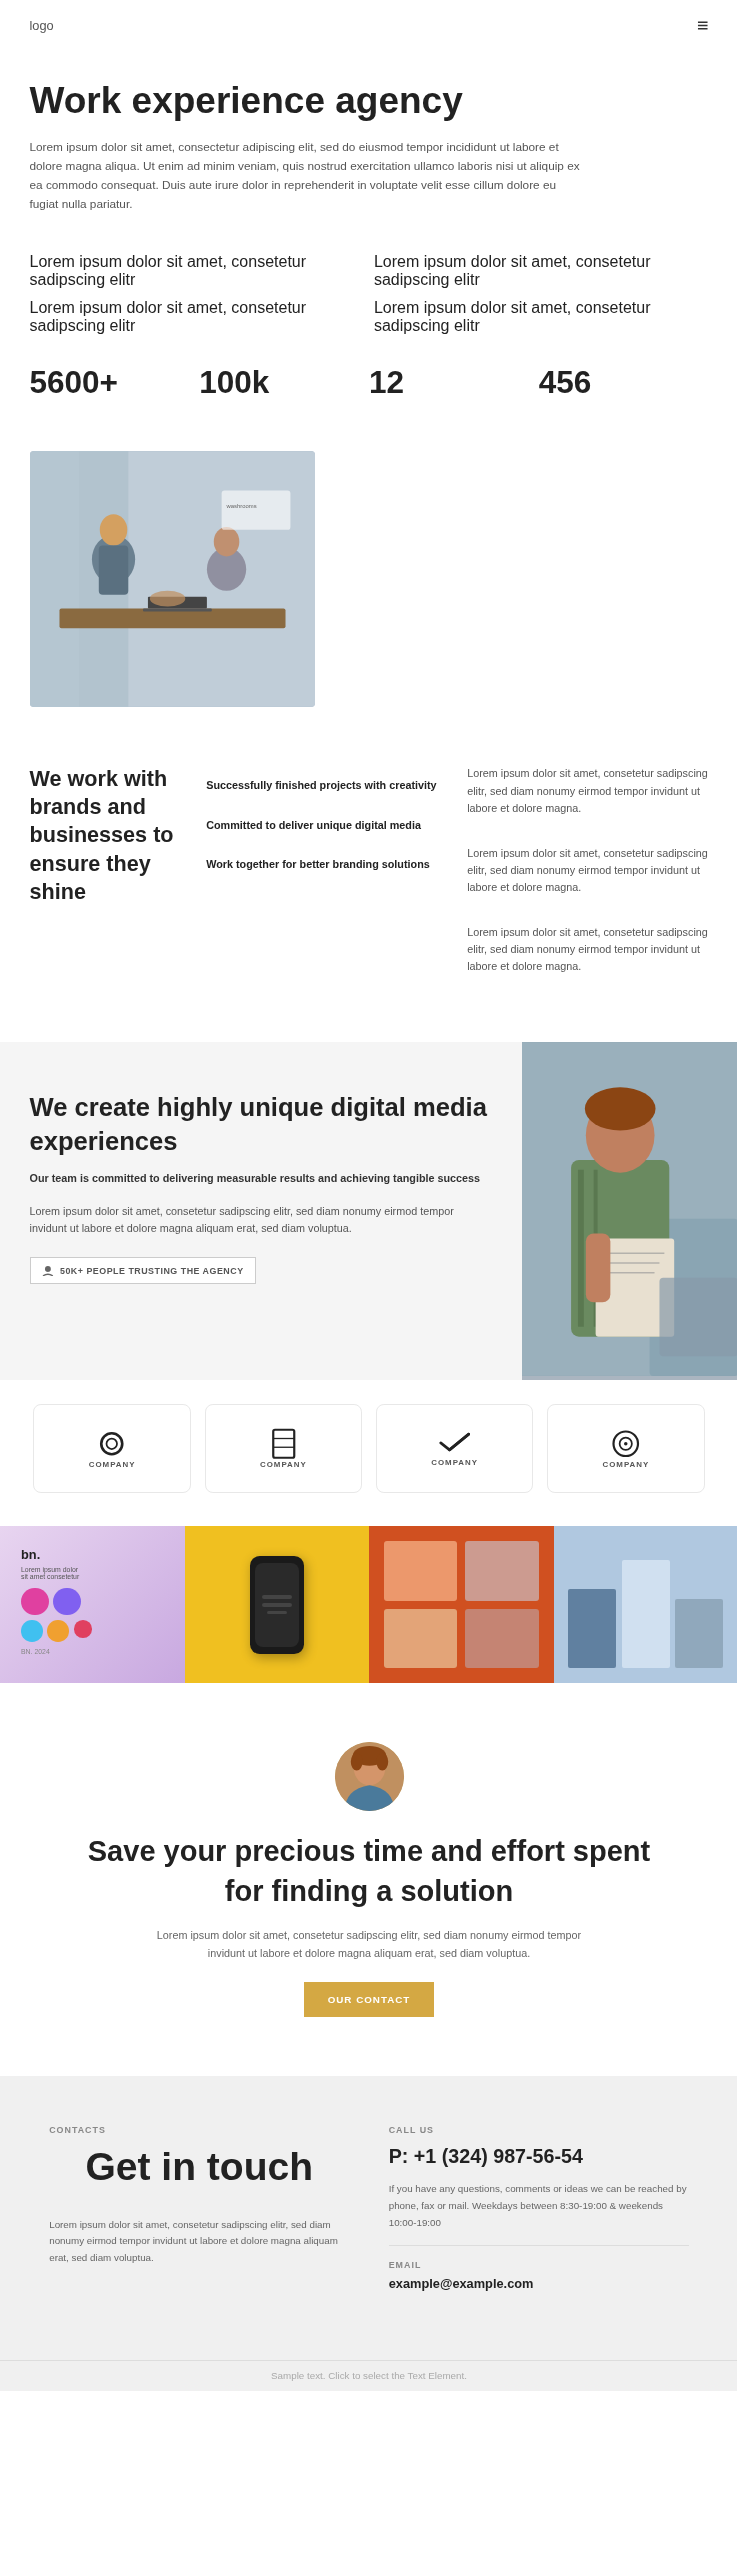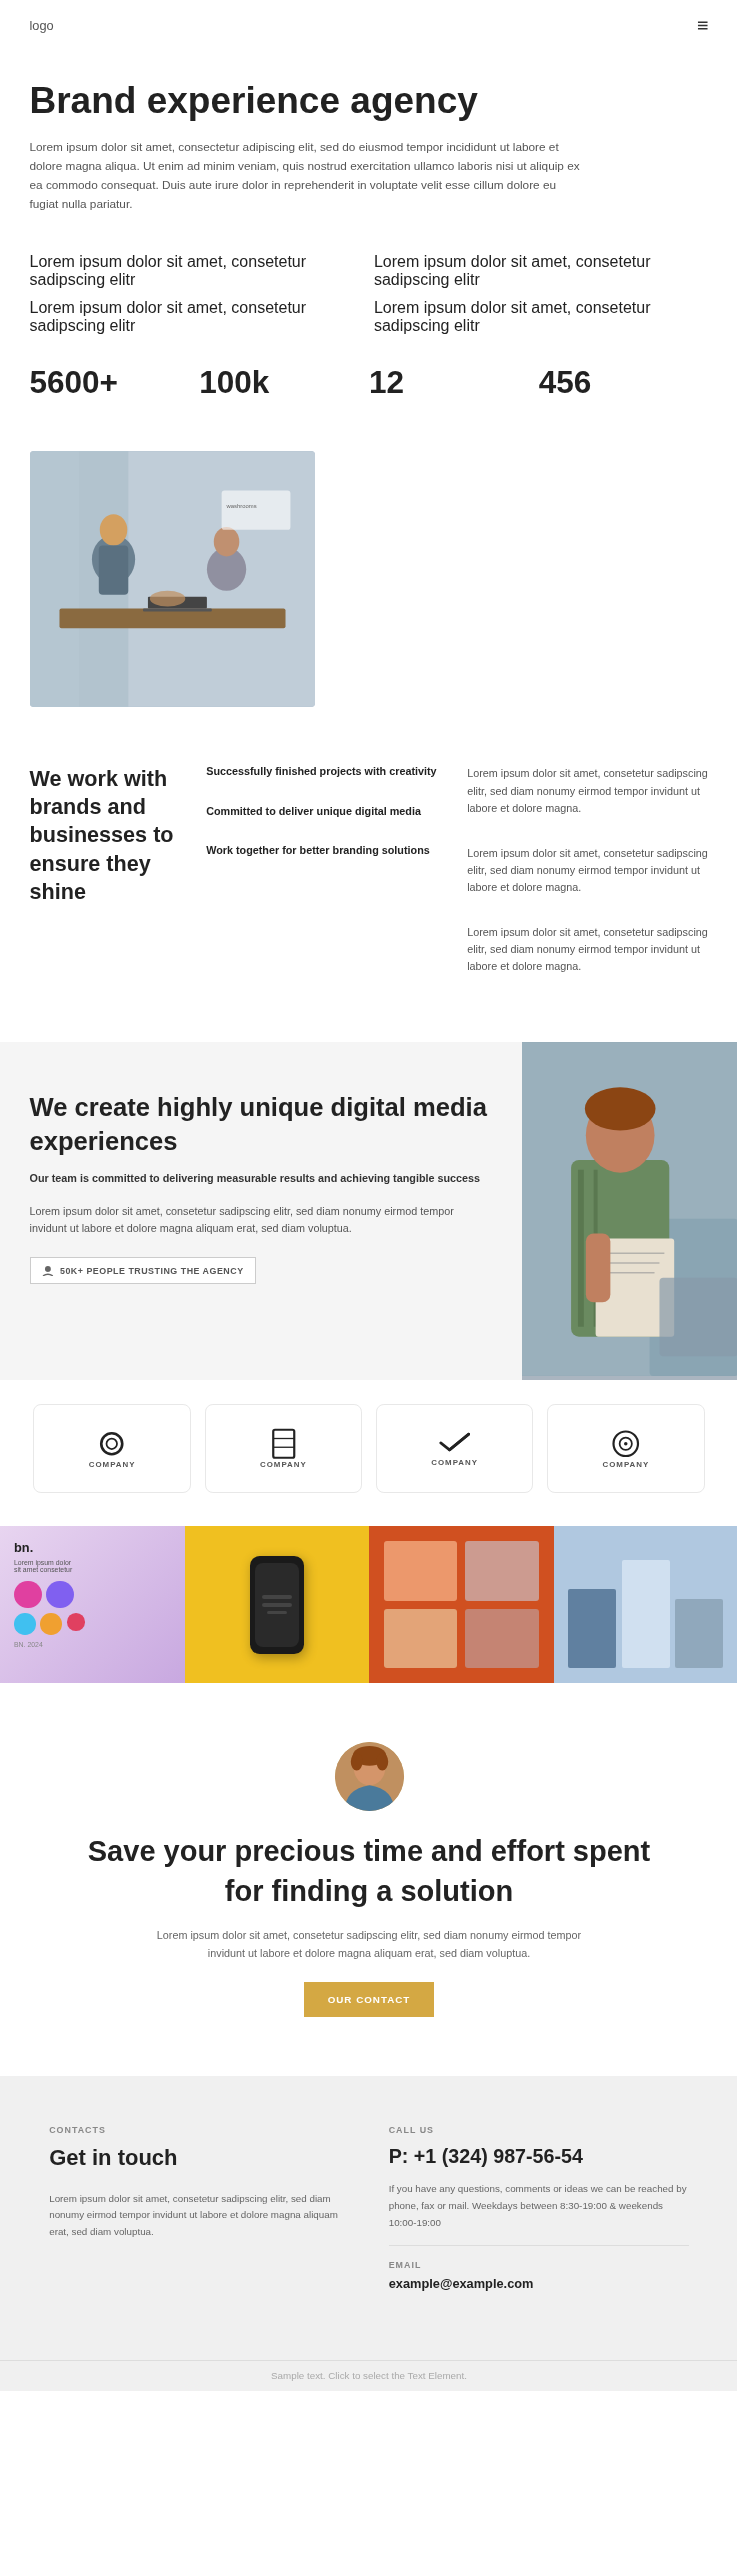--- a/index.html
+++ b/index.html
@@ -28,21 +28,21 @@
     .cta-box { flex: 1; padding: 29.5px 9.8px 9.8px; }
     .cta-box .ready-label { font-size: 9.8px; font-weight: 600; text-align: center; letter-spacing: 0.5px; color: #333; }
     .cta-box .phone { font-size: 19.7px; font-weight: 700; text-align: center; margin: 7.9px 0; color: #222; }
     .cta-btn { display: block; margin: 11.8px auto; background: #d4a843; color: #fff; font-size: 9.8px; font-weight: 700; letter-spacing: 1px; padding: 9.8px 19.7px; border: none; cursor: pointer; text-align: center; max-width: 157px; }
 
     
     .brands-section { display: flex; padding: 39px 29.5px; gap: 19.7px; }
     .brands-left { width: 157px; flex-shrink: 0; }
     .brands-left h2 { font-size: 21.6px; font-weight: 700; line-height: 1.3; }
     .brands-middle { flex: 1; }
-    .brand-item { margin-bottom: 27.5px; }
+    .brand-item { margin-bottom: 27.5px; margin-top: 14px; }
     .brand-item h4 { font-size: 10.8px; font-weight: 700; margin-bottom: 5.9px; }
     .brands-right { flex: 1; }
     .brand-desc { margin-bottom: 27.5px; font-size: 10.8px; color: #555; line-height: 1.6; }
 
     
     .digital-section { display: flex; background: #f5f5f5; min-height: 334px; }
     .digital-left { flex: 1; padding: 49px 29.5px 29.5px; }
     .digital-left h2 { font-size: 25.6px; font-weight: 800; line-height: 1.3; margin-bottom: 13.8px; }
     .digital-left h4 { font-size: 10.8px; font-weight: 700; margin-bottom: 19px; color: #333; }
     .digital-left p { font-size: 10.8px; color: #555; line-height: 1.6; margin-bottom: 19.7px; }
@@ -66,21 +66,21 @@
     .testimonial { text-align: center; padding: 49px 79px 29.5px; }
     .testimonial .avatar { width: 69px; height: 69px; border-radius: 50%; background: #c0a060; margin: 0 auto 19.7px; overflow: hidden; display: flex; align-items: center; justify-content: center; }
     .testimonial h2 { font-size: 29px; font-weight: 700; margin-bottom: 13.8px; line-height: 1.4; }
     .testimonial p { font-size: 10.8px; color: #666; line-height: 1.7; max-width: 433px; margin: 0 auto 19.7px; }
     .our-contact-btn { background: #d4a843; color: #fff; font-size: 9.8px; font-weight: 700; letter-spacing: 1px; padding: 11.8px 23.6px; border: none; cursor: pointer; }
 
     
     .contact-footer { display: grid; grid-template-columns: 1fr 1fr; gap: 0; padding: 29.5px 29.5px 49px; background: #f0f0f0; margin-top: 29.5px; }
     .contact-col { padding: 19.7px 19.7px; }
     .contact-col .section-label { font-size: 8.9px; letter-spacing: 1px; color: #888; font-weight: 700; margin-bottom: 9.8px; }
-    .contact-col h2 { font-size: 22px; font-weight: 800; margin-bottom: 20px; }
+    .contact-col h2 { font-size: 39px; font-weight: 800; margin-bottom: 28px; text-align: center; }
     .contact-col p { font-size: 9.8px; color: #666; line-height: 1.7; }
     .call-us-col .phone-big { font-size: 19.7px; font-weight: 700; color: #222; margin-bottom: 13.8px; }
     .call-us-col p { font-size: 9.8px; color: #666; line-height: 1.7; margin-bottom: 4px; }
     .email-label { font-size: 8.9px; letter-spacing: 1px; color: #888; font-weight: 700; margin-top: 13.8px; margin-bottom: 5.9px; }
     .email-addr { font-size: 12.8px; color: #222; font-weight: 600; }
     .divider-line { height: 1px; background: #ddd; margin: 13.8px 0; }
 
     
     .bottom-bar { text-align: center; background: #f0f0f0; padding: 9.8px; font-size: 9.8px; color: #aaa; border-top: 1px solid #ddd; }
 
@@ -96,21 +96,21 @@
   </style>
 </head>
 <body>
 
 <header class="header">
   <span class="logo">logo</span>
   <span class="hamburger">≡</span>
 </header>
 
 <section class="hero">
-  <h1>Brand experience agency</h1>
+  <h1>Work experience agency</h1>
   <p>Lorem ipsum dolor sit amet, consectetur adipiscing elit, sed do eiusmod tempor incididunt ut labore et dolore magna aliqua. Ut enim ad minim veniam, quis nostrud exercitation ullamco laboris nisi ut aliquip ex ea commodo consequat. Duis aute irure dolor in reprehenderit in voluptate velit esse cillum dolore eu fugiat nulla pariatur.</p>
 </section>
 
 <div class="features-row">
   <div>
     <p>Lorem ipsum dolor sit amet, consetetur sadipscing elitr</p>
   </div>
   <div>
     <p>Lorem ipsum dolor sit amet, consetetur sadipscing elitr</p>
   </div>
@@ -260,21 +260,21 @@
       <circle cx="18" cy="18" r="7" fill="none" stroke="#222" stroke-width="2"></circle>
       <circle cx="18" cy="18" r="2" fill="#222"></circle>
     </svg>
     <span class="company-name">COMPANY</span>
   </div>
 </div>
 
 <div class="portfolio-grid">
 
   <div class="portfolio-item">
-    <div style="padding:14px; height:100%;">
+    <div style="padding:21px; height:100%;">
       <div style="font-size:12.8px; font-weight:800; color:#222; margin-bottom:3.9px;">bn.</div>
       <div style="font-size:6.9px; color:#555; margin-bottom:7.9px;">Lorem ipsum dolor<br>sit amet consetetur</div>
       <div style="display:flex; gap:4.9px; flex-wrap:wrap;">
         <div style="width:27.5px;height:27.5px;border-radius:50%;background:#e040a0;"></div>
         <div style="width:27.5px;height:27.5px;border-radius:50%;background:#8060f0;"></div>
       </div>
       <div style="display:flex; gap:4.9px; margin-top:4.9px;">
         <div style="width:21.6px;height:21.6px;border-radius:50%;background:#40c0f0;"></div>
         <div style="width:21.6px;height:21.6px;border-radius:50%;background:#f0a030;"></div>
         <div style="width:17.7px;height:17.7px;border-radius:50%;background:#e04060;"></div>

